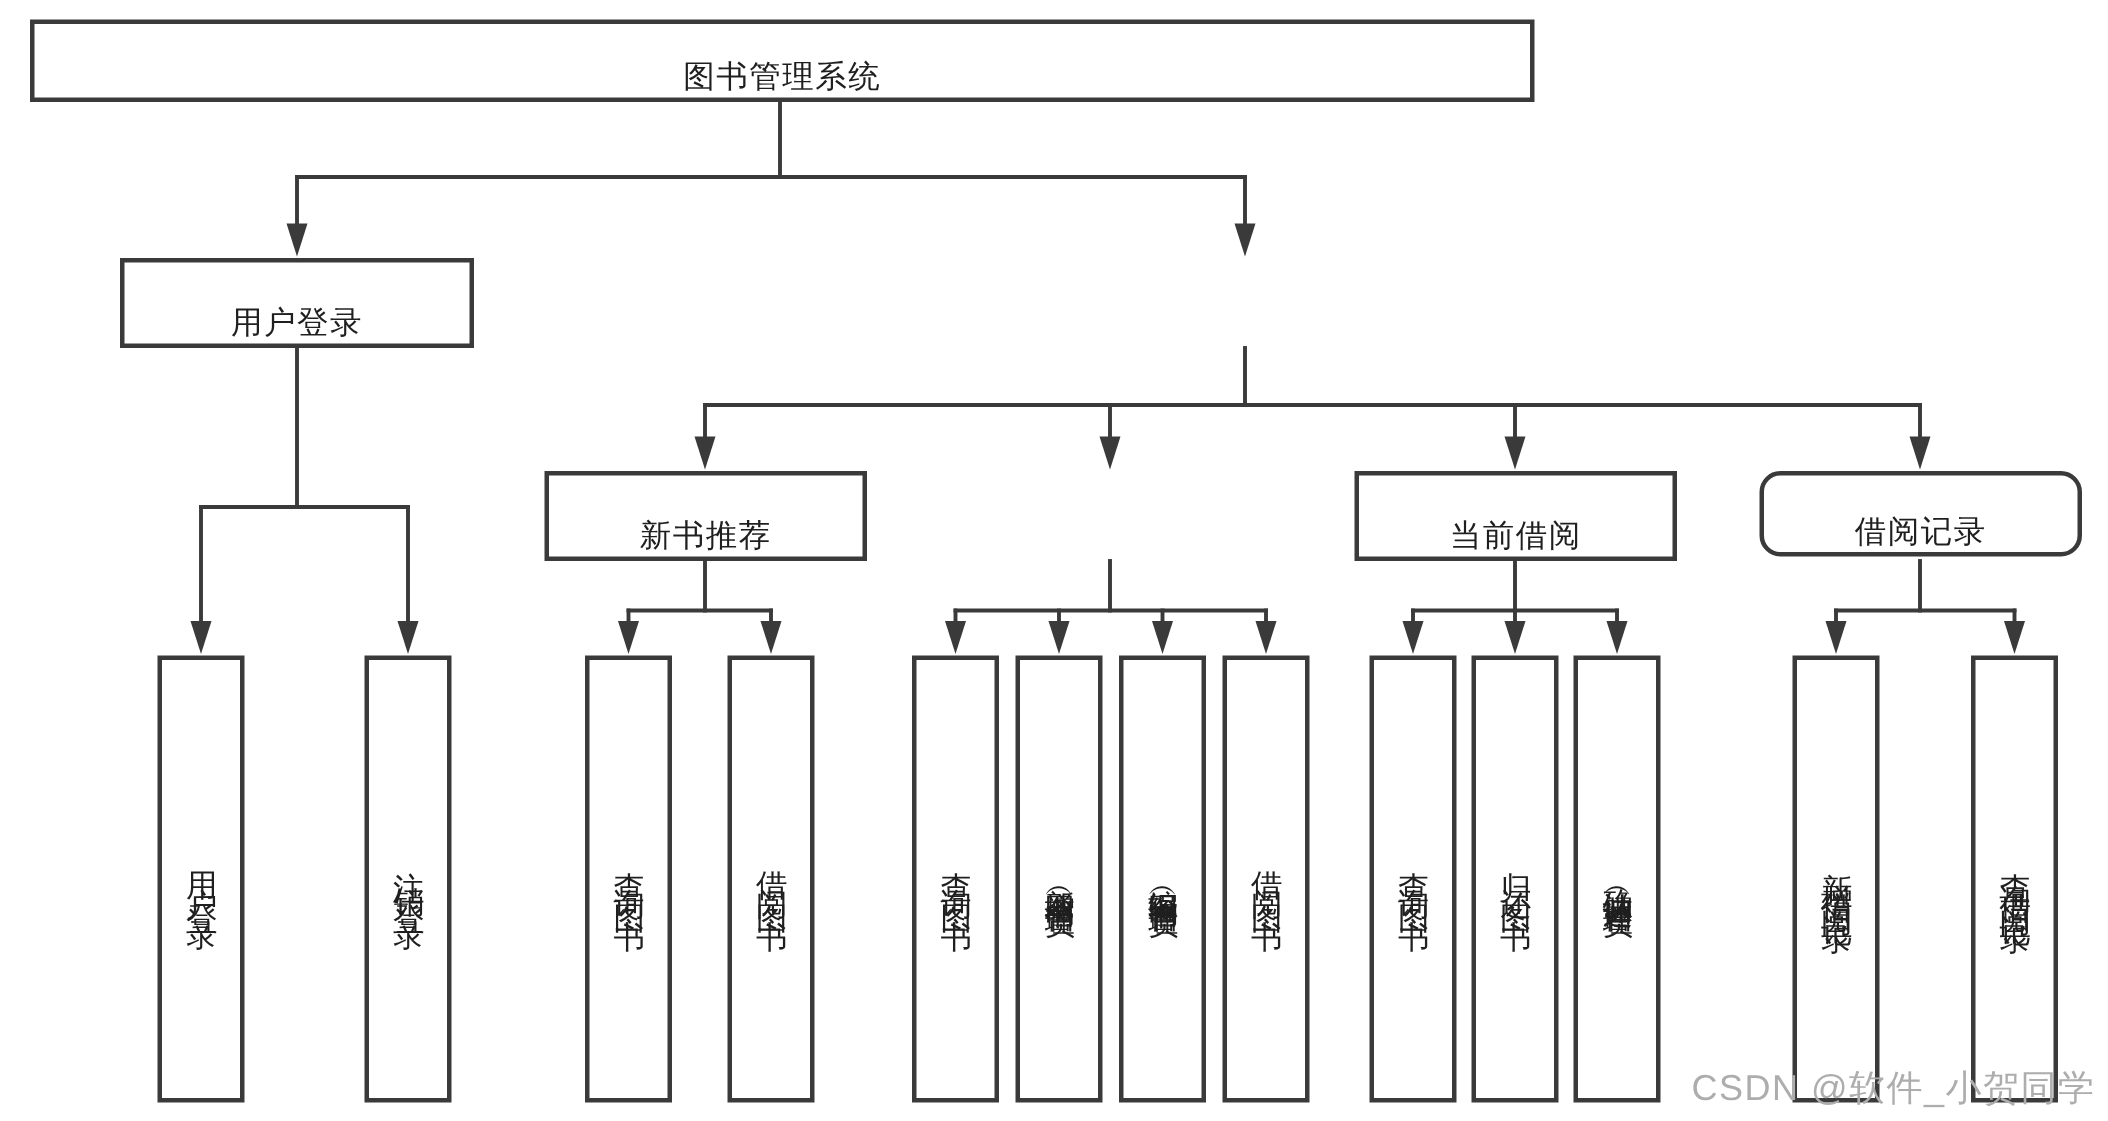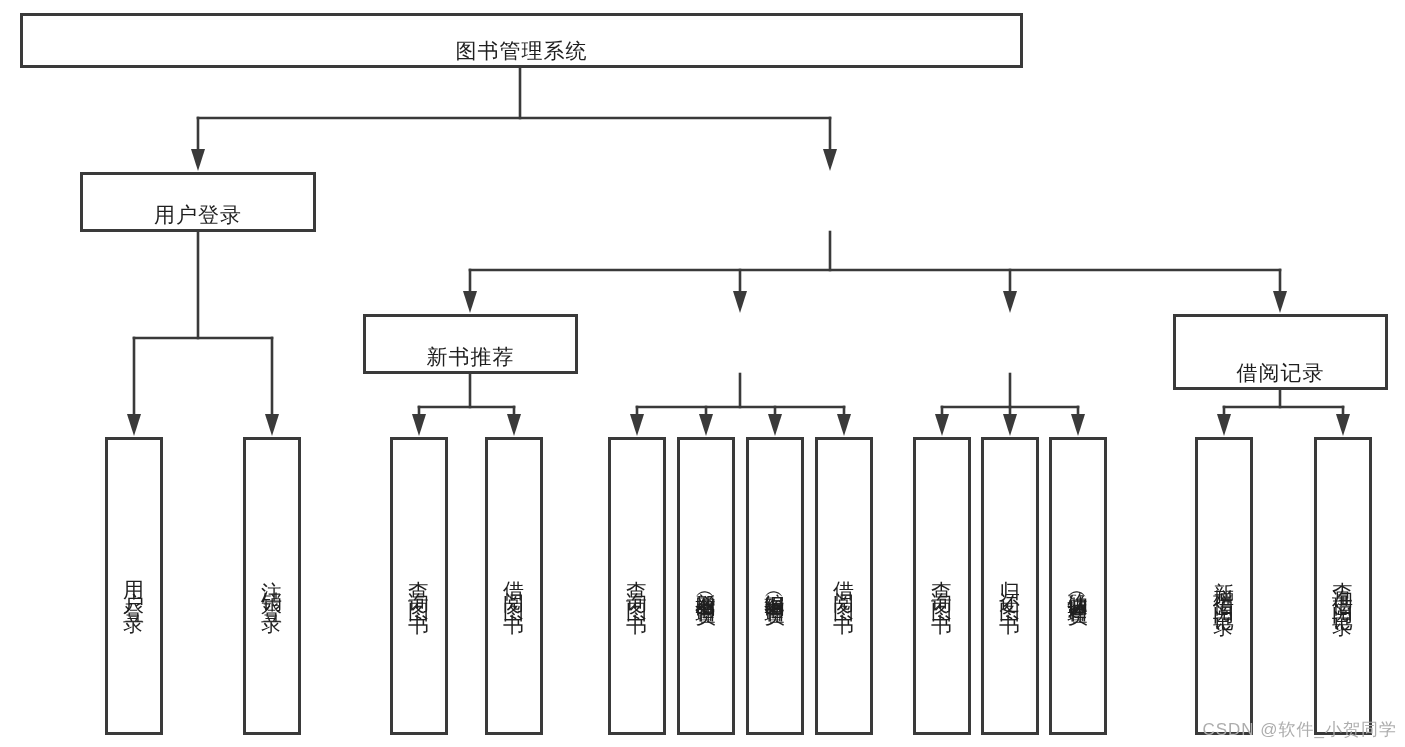--- a/index.html
+++ b/index.html
@@ -33,21 +33,21 @@
     letter-spacing: 1px;
     text-align: center;
   }
   
   .root-box   { left: 20px;  top: 13px;  width: 1003px; height: 55px; }
   .lv2-login  { left: 80px;  top: 172px; width: 236px;  height: 60px; }
   .lv2-mgmt   { left: 712px; top: 172px; width: 236px;  height: 60px; }
   .lv3-0 { left: 363px;  top: 314px; width: 215px; height: 60px; }
   .lv3-1 { left: 633px;  top: 314px; width: 215px; height: 60px; }
   .lv3-2 { left: 903px;  top: 314px; width: 215px; height: 60px; }
-  .lv3-3 { left: 1173px; top: 314px; width: 215px; height: 76px; }
+  .lv3-3 { left: 1173px; top: 314px; width: 215px; height: 57px; border-radius: 14px; }
   
   .leaf {
     position: absolute;
     box-sizing: border-box;
     top: 437px;
     width: 58px;
     height: 298px;
     background: #ffffff;
     border: 3px solid #3a3a3a;
     display: flex;
@@ -76,21 +76,21 @@
   .leaf-d0 { left: 913px; }
   .leaf-d1 { left: 981px; }
   .leaf-d2 { left: 1049px; }
   .leaf-e0 { left: 1195px; }
   .leaf-e1 { left: 1314px; }
   .watermark {
     position: absolute;
     right: 8px;
     bottom: 6px;
     color: #adadad;
-    font-size: 17px;
+    font-size: 24px;
     letter-spacing: 1px;
     pointer-events: none;
   }
 </style>
 </head>
 <body>
 
 <div class="canvas">
 
   <svg class="connectors" viewBox="0 0 1405 747" xmlns="http://www.w3.org/2000/svg">
@@ -170,20 +170,23 @@
     <span>图书管理系统</span>
   </div>
 
   <div class="node lv2-login">
     <span>用户登录</span>
   </div>
 
   <div class="node lv3-0">
     <span>新书推荐</span>
   </div>
+  <div class="node lv3-2">
+    <span>当前借阅</span>
+  </div>
   <div class="node lv3-3">
     <span>借阅记录</span>
   </div>
 
   <div class="leaf leaf-a0">
     <span class="vtext">用户登录</span>
   </div>
   <div class="leaf leaf-a1">
     <span class="vtext">注销登录</span>
   </div>

